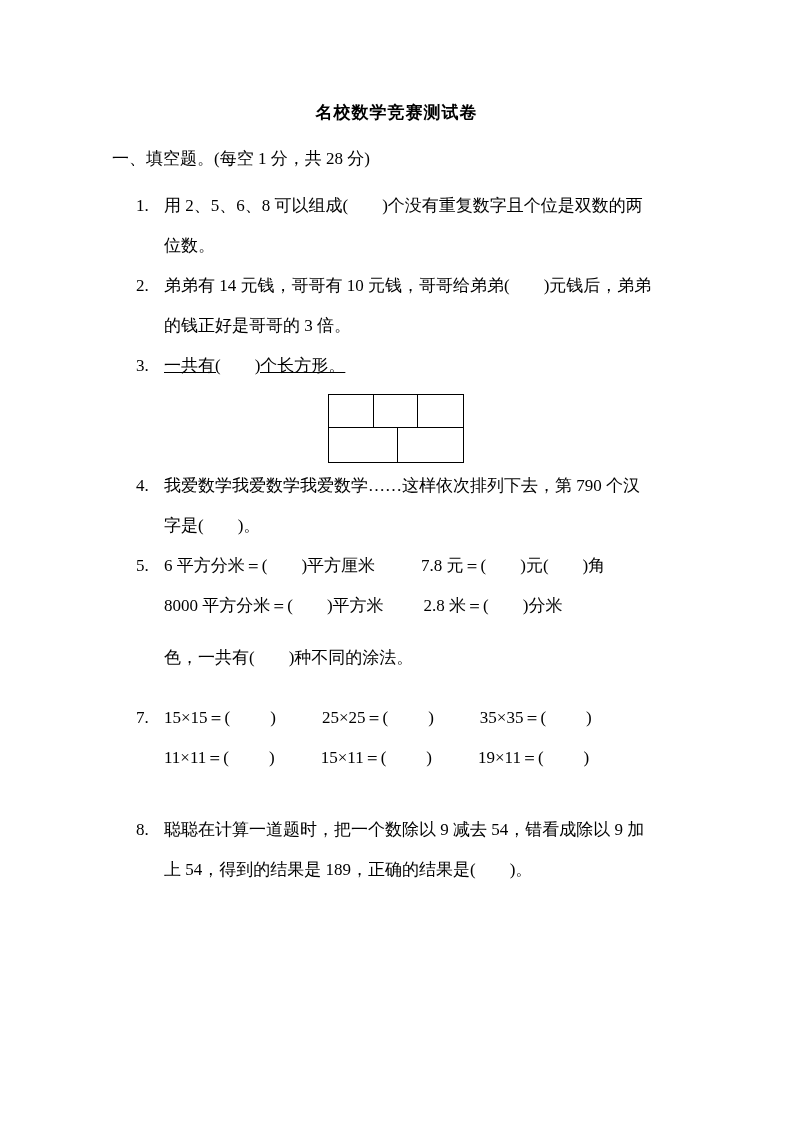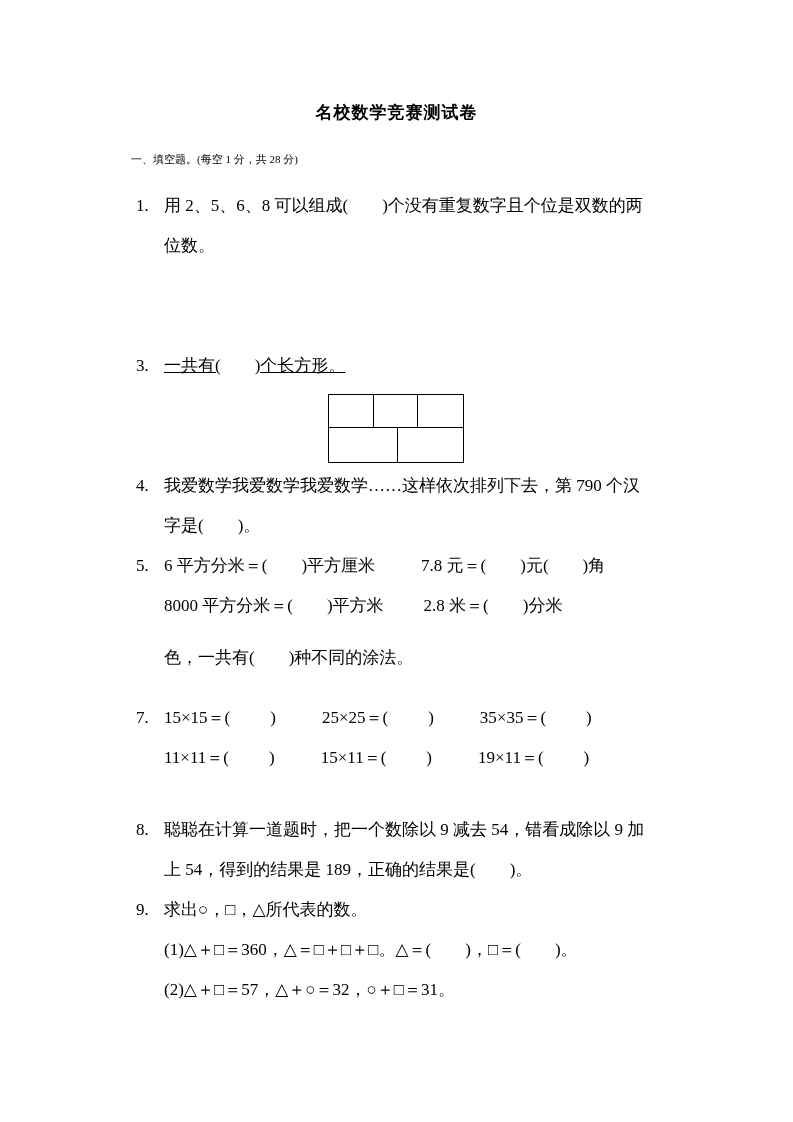--- a/index.html
+++ b/index.html
@@ -31,23 +31,23 @@
     text-align: center;
     font-size: 17px;
     font-weight: bold;
     letter-spacing: 1px;
     line-height: 26px;
   }
 
   
   .section-heading {
     position: absolute;
-    left: 131px;
+    left: 112px;
     top: 147px;
-    font-size: 11px;
+    font-size: 17px;
     line-height: 24px;
     white-space: nowrap;
   }
 
   .qitem {
     position: absolute;
     left: 120px;
     width: 560px;
     font-size: 17px;
     line-height: 40px;
@@ -118,20 +118,28 @@
 
   <div class="qitem" style="top:186px;">
     <span class="qline">
       <span class="qnum">1.</span><span>用 2、5、6、8 可以组成(</span><span class="blank-narrow"></span><span>)个没有重复数字且个位是双数的两</span>
     </span>
     <span class="qline indent">
       <span>位数。</span>
     </span>
   </div>
 
+  <div class="qitem" style="top:266px;">
+    <span class="qline">
+      <span class="qnum">2.</span><span>弟弟有 14 元钱，哥哥有 10 元钱，哥哥给弟弟(</span><span class="blank-narrow"></span><span>)元钱后，弟弟</span>
+    </span>
+    <span class="qline indent">
+      <span>的钱正好是哥哥的 3 倍。</span>
+    </span>
+  </div>
 
   <div class="qitem" style="top:346px;text-decoration:underline;">
     <span class="qline">
       <span class="qnum">3.</span><span>一共有(</span><span class="blank-narrow"></span><span>)个长方形。</span>
     </span>
   </div>
 
   <div class="figure-wrap">
     <div class="fig-outer"></div>
     <div class="fig-hline"></div>
@@ -175,25 +183,14 @@
 
   <div class="qitem" style="top:810px;">
     <span class="qline">
       <span class="qnum">8.</span><span>聪聪在计算一道题时，把一个数除以 9 减去 54，错看成除以 9 加</span>
     </span>
     <span class="qline indent">
       <span>上 54，得到的结果是 189，正确的结果是(</span><span class="blank-narrow"></span><span>)。</span>
     </span>
   </div>
 
-  <div class="qitem" style="top:890px;">
-    <span class="qline">
-      <span class="qnum">9.</span><span>求出○，□，△所代表的数。</span>
-    </span>
-    <span class="qline subindent">
-      <span>(1)△＋□＝360，△＝□＋□＋□。△＝(</span><span class="blank-narrow"></span><span>)，□＝(</span><span class="blank-narrow"></span><span>)。</span>
-    </span>
-    <span class="qline subindent">
-      <span>(2)△＋□＝57，△＋○＝32，○＋□＝31。</span>
-    </span>
-  </div>
 
 </div>
 
 </body></html>

